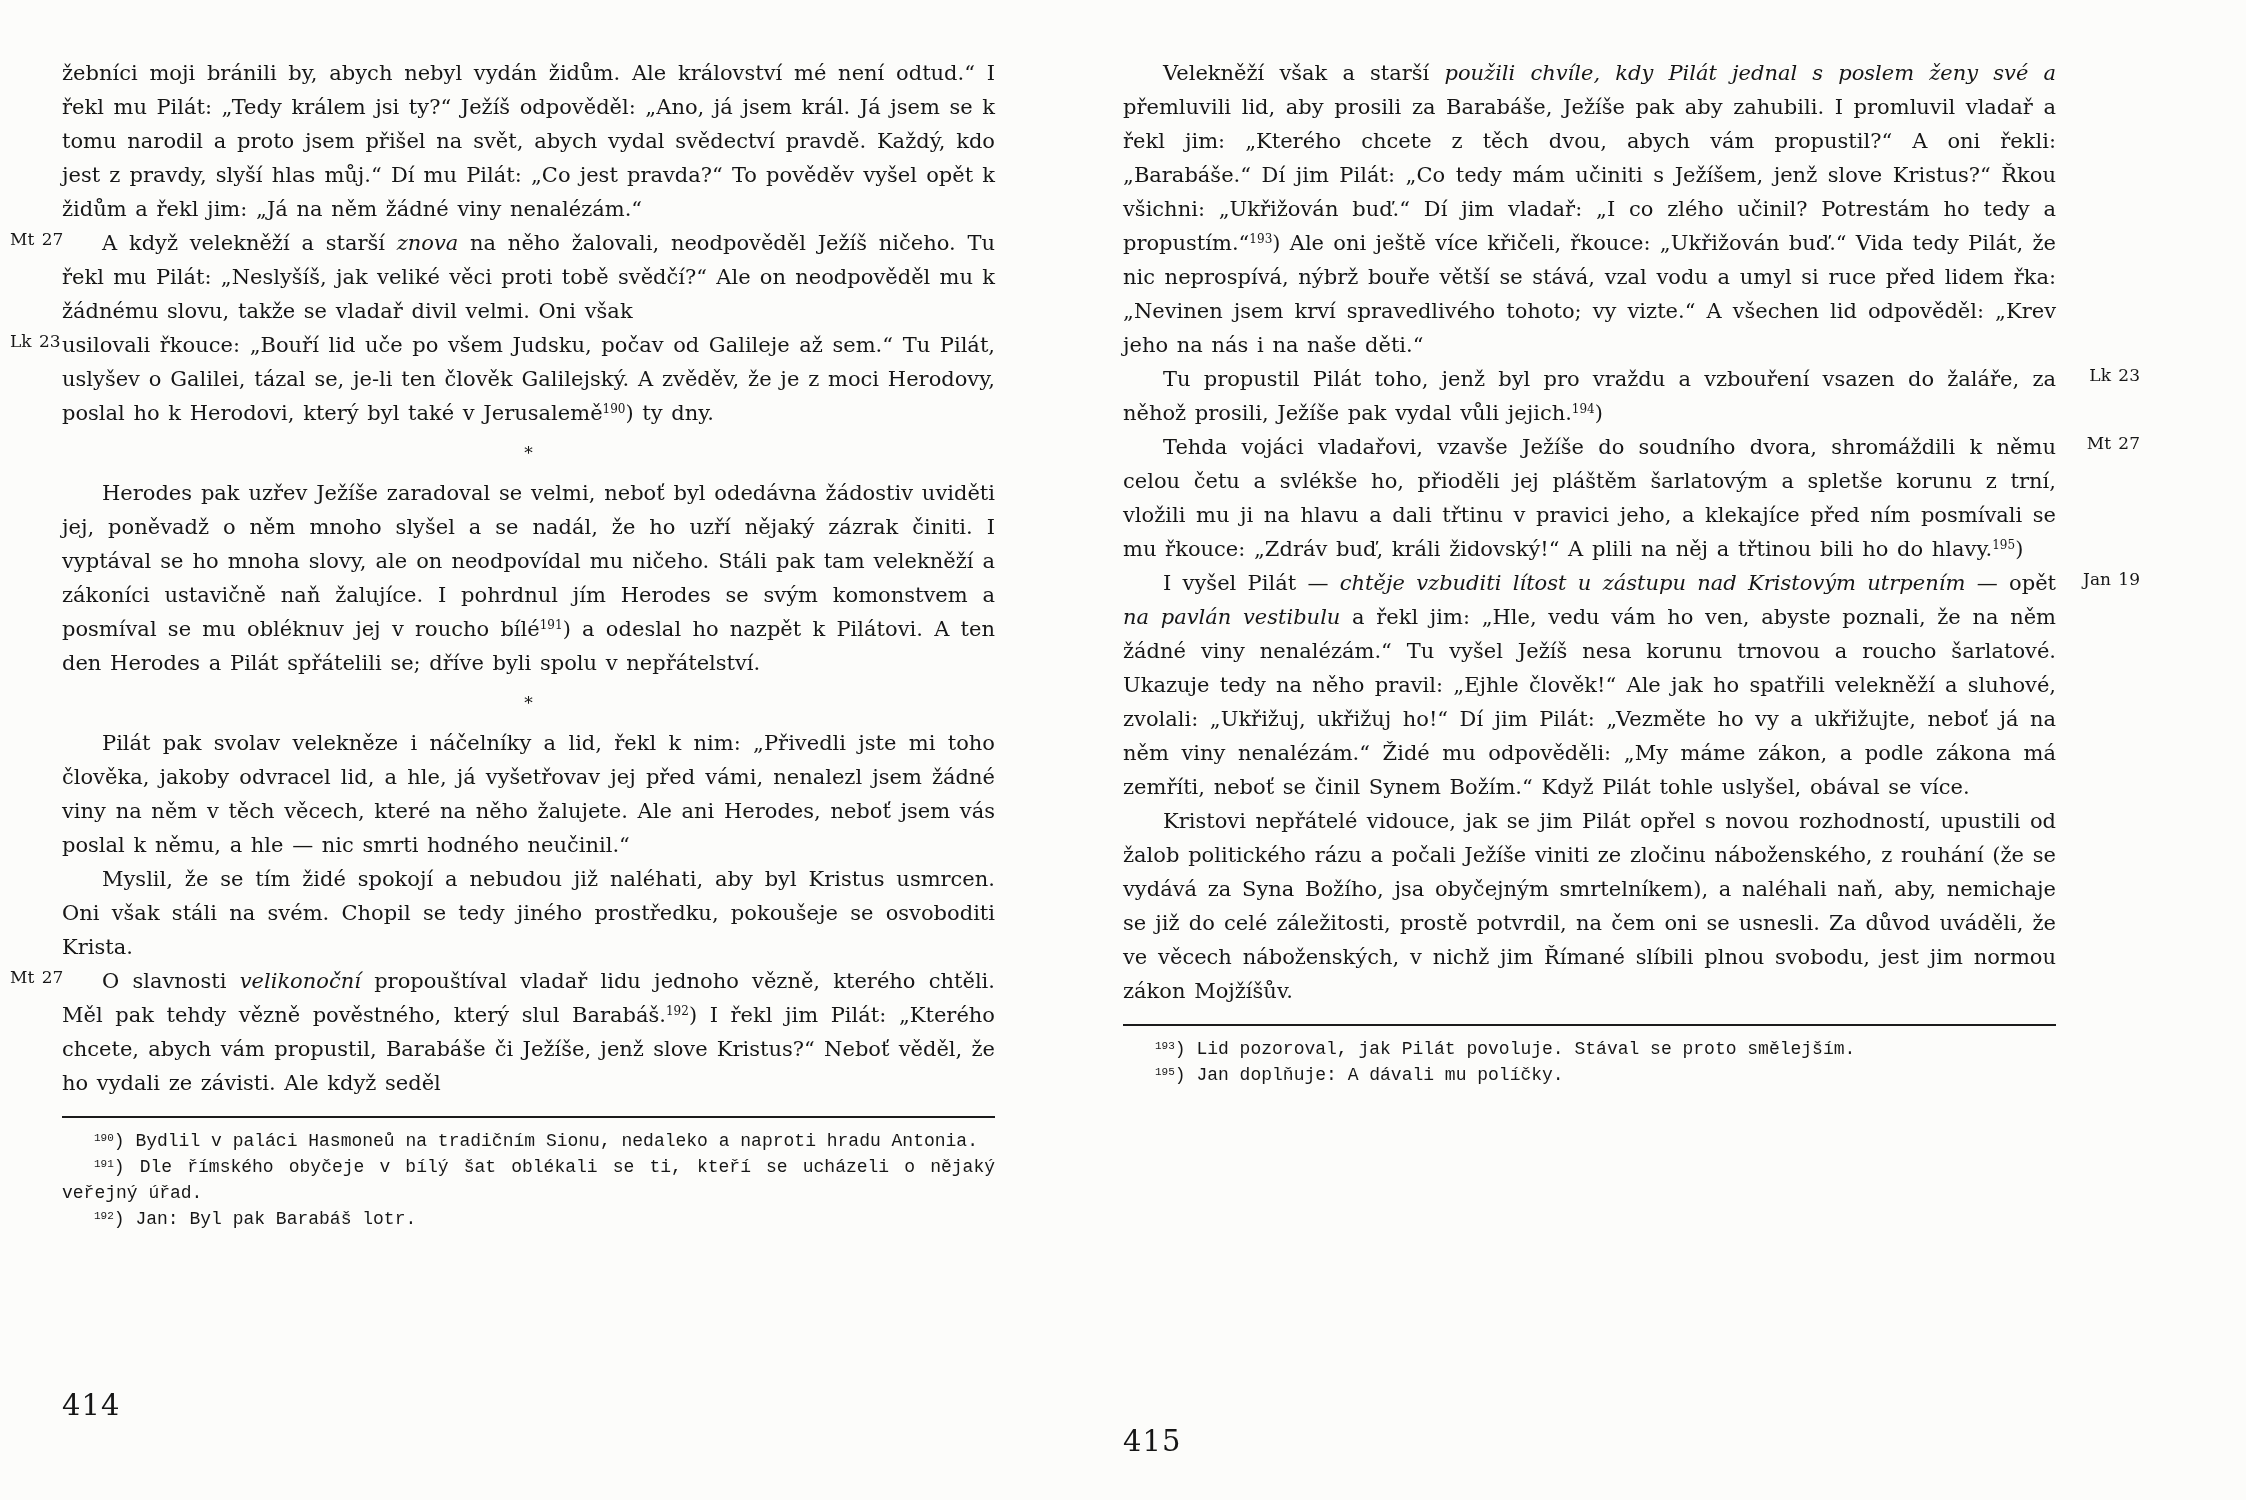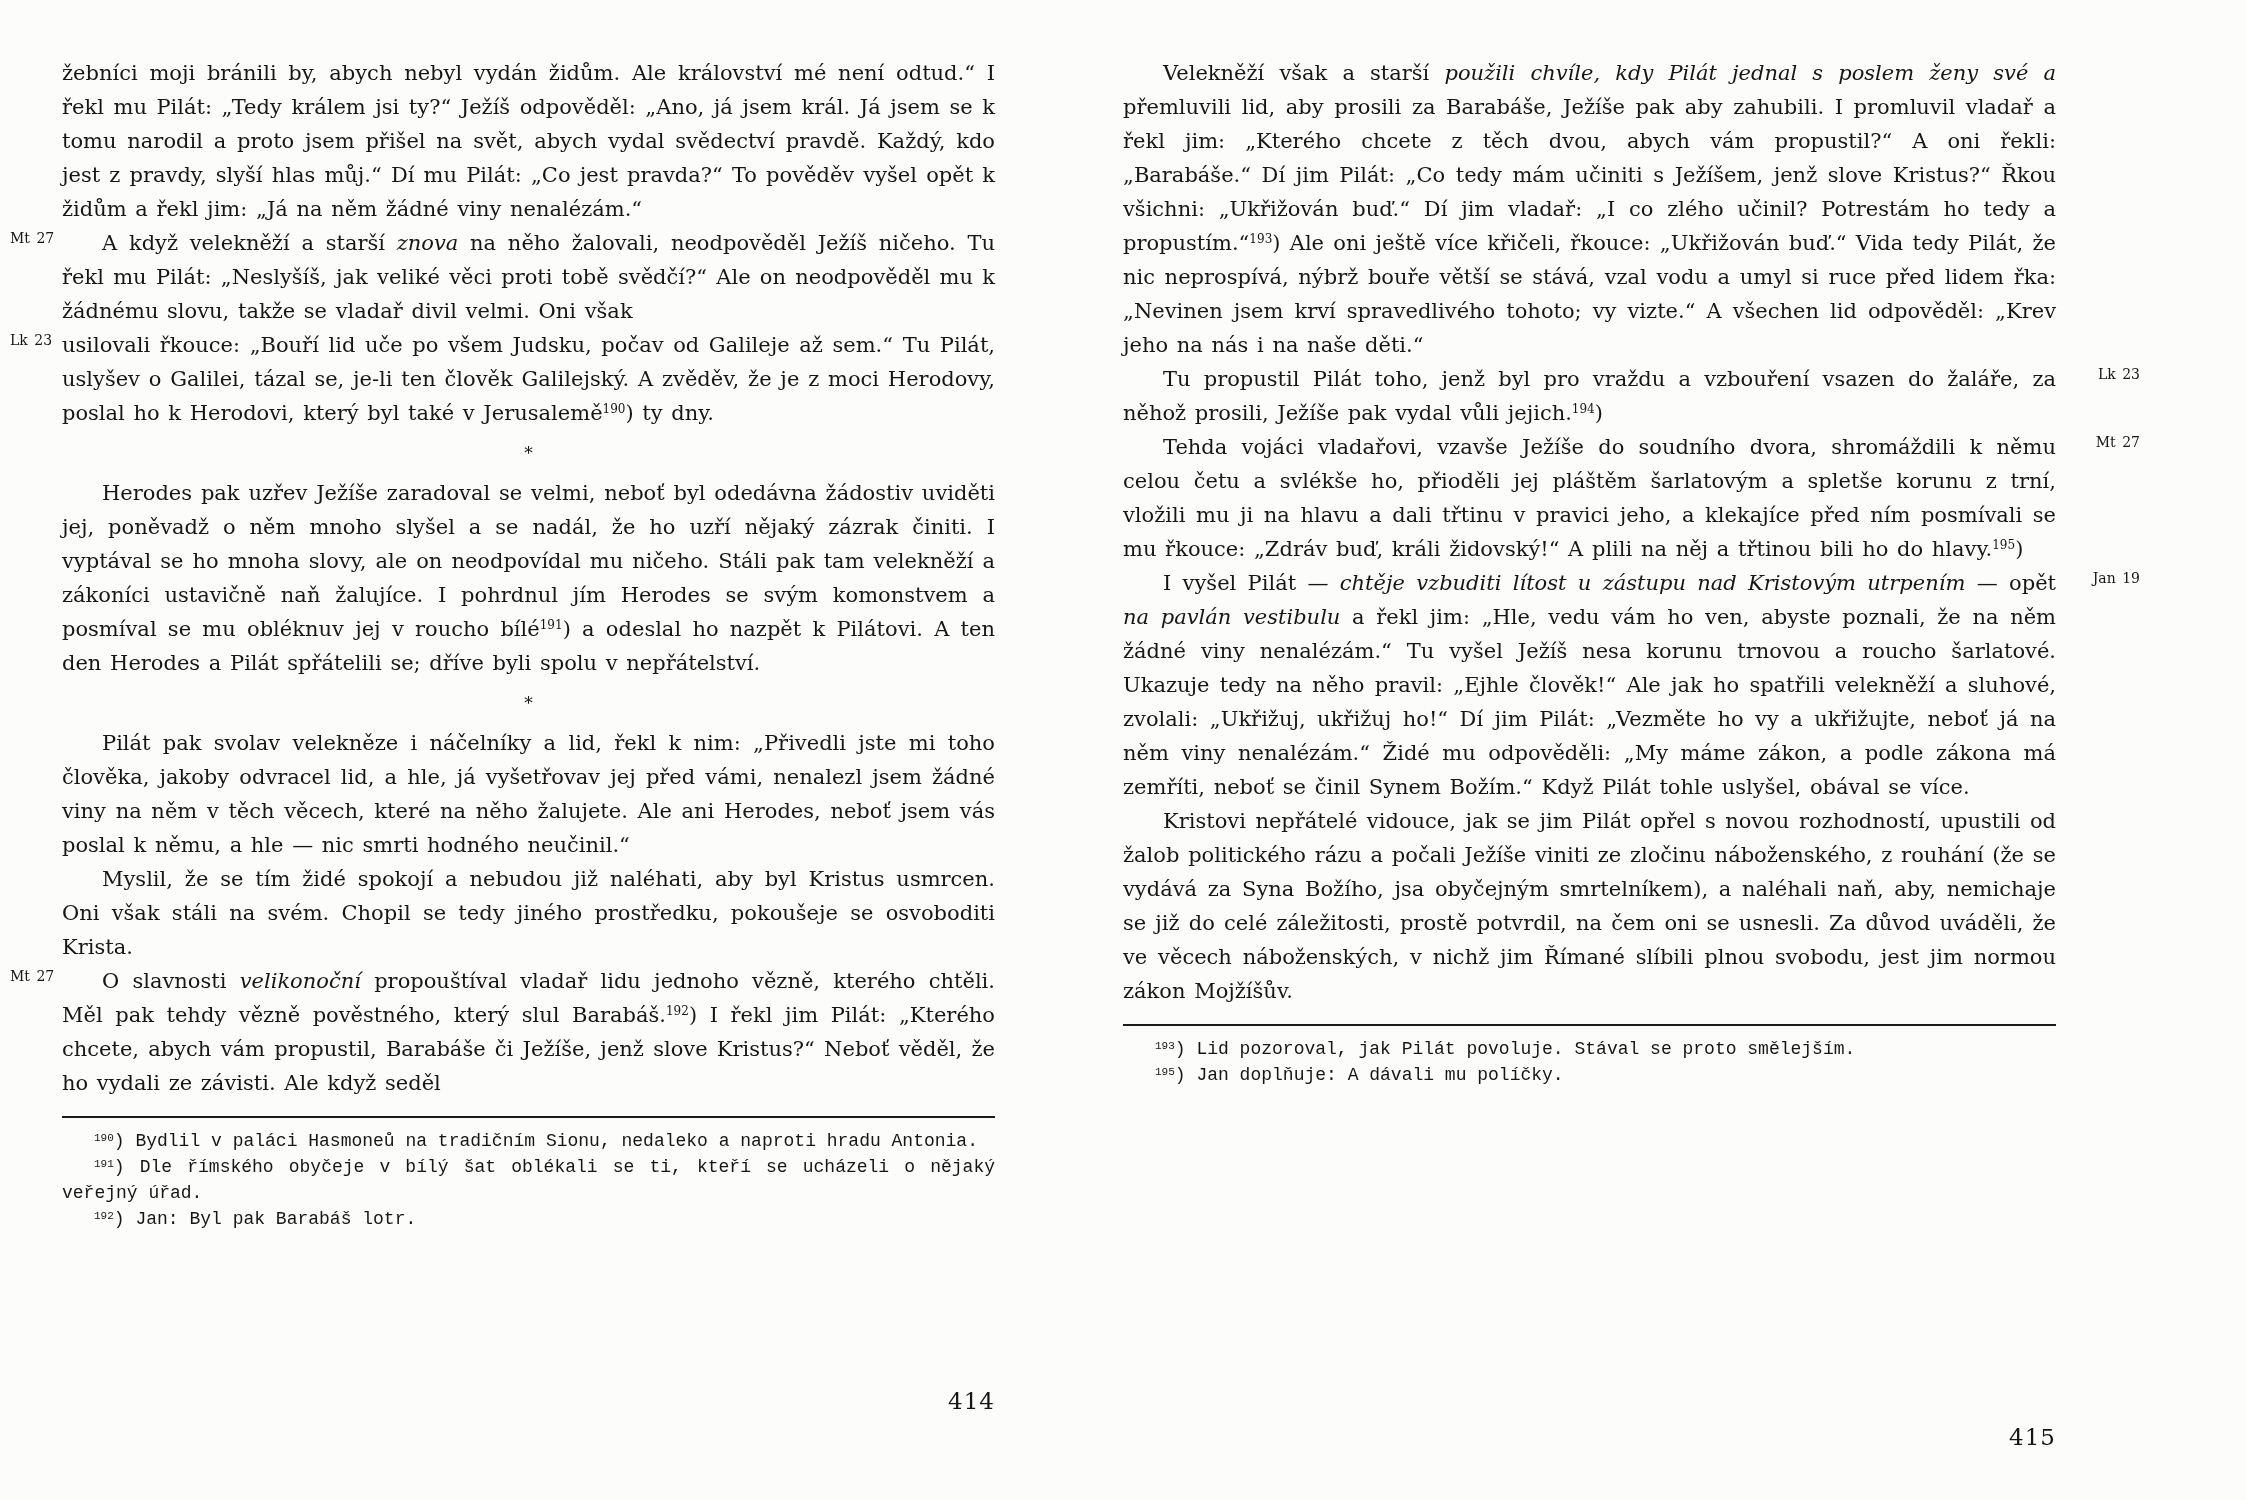--- a/index.html
+++ b/index.html
@@ -37,21 +37,21 @@
   .separator {
     text-align: center;
     font-size: 17px;
     height: 46px;
     line-height: 46px;
   }
 
   .margin-note {
     position: absolute;
     top: 5px;
-    font-size: 14px;
+    font-size: 17px;
     line-height: 1;
     white-space: nowrap;
     text-indent: 0;
     font-style: normal;
   }
   .margin-note.left  { left: -52px; }
   .margin-note.right { right: -84px; }
 
   .footnote-rule {
     border: 0;
@@ -65,22 +65,22 @@
     text-align: justify;
     text-indent: 32px;
     position: relative;
     font-family: Liberation Mono, monospace;
   }
   .footnote sup { font-size: 11px; vertical-align: 5px; }
 
   .page-number {
     position: absolute;
     width: 933px;
-    text-align: right;
-    font-size: 23px;
+    text-align: left;
+    font-size: 29px;
     letter-spacing: 1px;
   }
   #pagenum-left  { left: 62px;  top: 1388px; }
   #pagenum-right { left: 1123px; top: 1424px; }
 </style>
 </head>
 <body>
 
 <div id="col-left" class="column">
     <div class="para"><span>žebníci moji bránili by, abych nebyl vydán židům. Ale království mé není odtud.“ I řekl mu Pilát: „Tedy králem jsi ty?“ Ježíš odpověděl: „Ano, já jsem král. Já jsem se k tomu narodil a proto jsem přišel na svět, abych vydal svědectví pravdě. Každý, kdo jest z pravdy, slyší hlas můj.“ Dí mu Pilát: „Co jest pravda?“ To pověděv vyšel opět k židům a řekl jim: „Já na něm žádné viny nenalézám.“</span></div>

